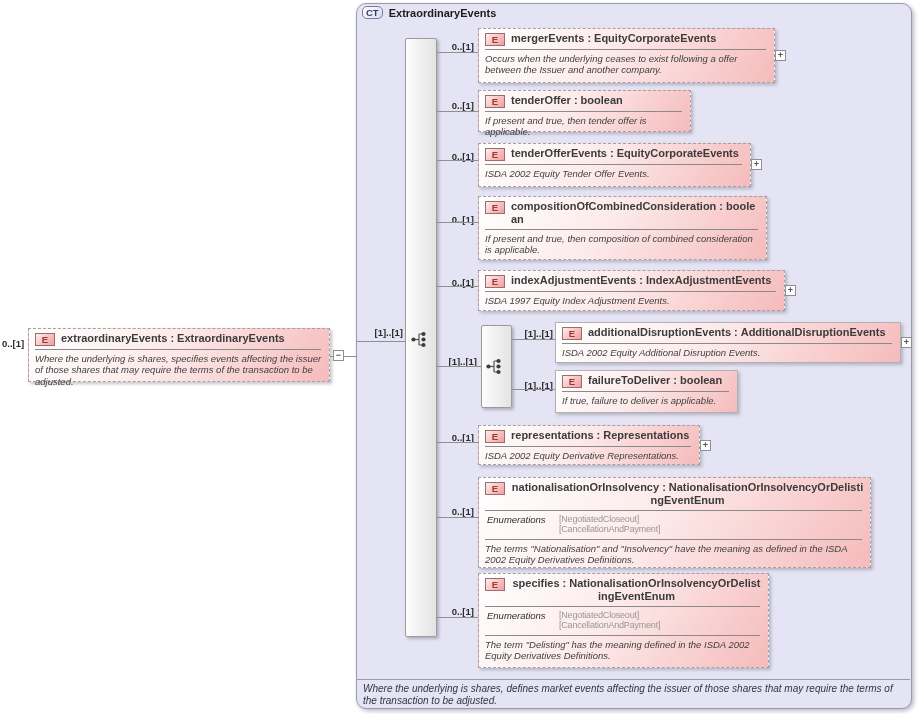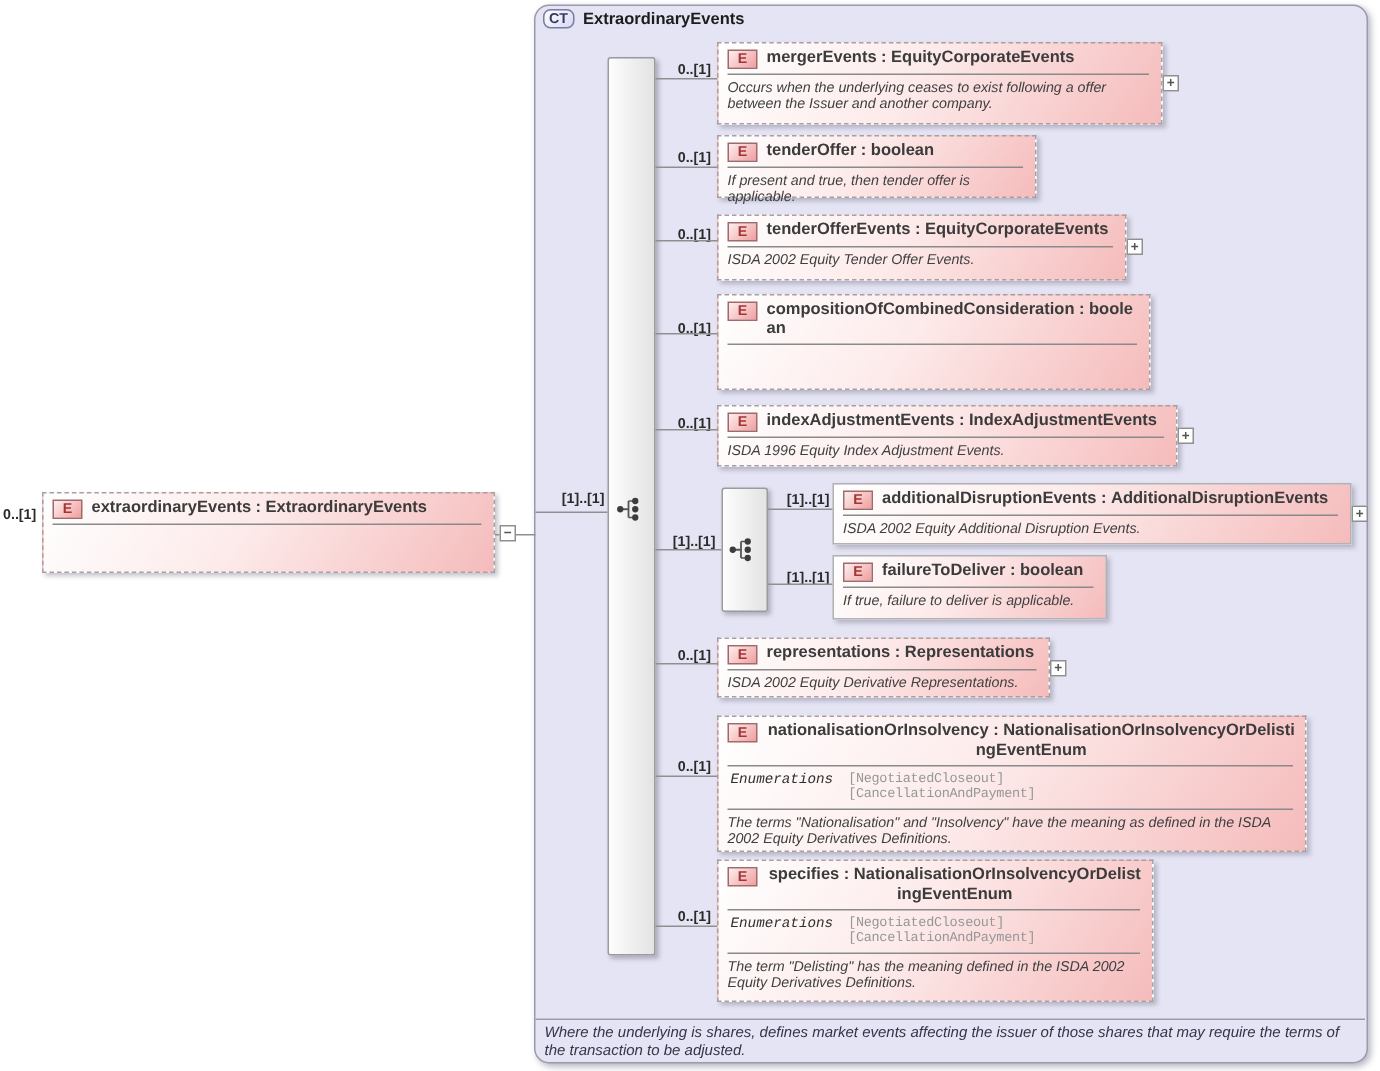--- a/index.html
+++ b/index.html
@@ -26,21 +26,21 @@
   .ehdr { display:flex; align-items:flex-start; gap:6px; }
   .ebadge { flex:0 0 auto; width:20px; height:13px; line-height:12px; text-align:center; margin-top:1px;
             font-size:9.5px; font-weight:bold; color:#a33535;
             background:linear-gradient(135deg,#fdeeee,#f09e9e); border:1px solid #a06a6a; }
   .etitle { font-size:11px; font-weight:bold; color:#3b3b3b; line-height:13px; word-break:break-all; }
   .etitle.center-wrap { text-align:center; }
   .colon { margin:0 3px; }
   .esep { border-top:1px solid #8a8a8a; margin:3px 2px 2px 0; }
   .edoc { font-size:9.5px; font-style:italic; color:#3f3f3f; line-height:1.2; padding-top:1px; }
 
-  .enumrow { display:flex; gap:10px; padding:1px 0 1px 2px;font-family:Liberation Mono, monospace; }
+  .enumrow { display:flex; gap:10px; padding:1px 0 1px 2px; }
   .enumlabel { flex:0 0 62px; font-size:9.5px; font-style:italic; color:#2e2e2e; }
   .enumvals span { display:block; font-size:9px; color:#979797; line-height:1.15; letter-spacing:-0.2px; }
 
   
   .hline { position:absolute; height:1px; background:#8f8f8f; }
   .card { position:absolute; font-size:9.5px; font-weight:bold; color:#2b2b2b;
           text-align:right; white-space:nowrap; }
   .card.leftalign { text-align:left; }
 
   
@@ -65,20 +65,21 @@
   <div class="ct-footer-sep"></div>
   <div class="ct-footer-doc">Where the underlying is shares, defines market events affecting the issuer of those shares that may require the terms of the transaction to be adjusted.</div>
 
   <div class="card leftalign" style="left:2px; top:338px; width:30px;">0..[1]</div>
   <div class="ebox" style="left:28px; top:328px; width:302px; height:54px;">
     <div class="ehdr">
       <span class="ebadge">E</span>
       <span class="etitle"><span>extraordinaryEvents</span><span class="colon">:</span><span>ExtraordinaryEvents</span></span>
     </div>
     <div class="esep"></div>
+    <div class="edoc">Where the underlying is shares, specifies events affecting the issuer of those shares that may require the terms of the transaction to be adjusted.</div>
   </div>
   <div class="hline" style="left:330px; top:356px; width:27px;"></div>
   <div class="toggle" style="left:333px; top:350px;">−</div>
 
   <div class="hline" style="left:357px; top:341px; width:48px;"></div>
   <div class="card" style="left:355px; top:327px; width:48px;">[1]..[1]</div>
   <div class="seqbar" style="left:405px; top:38px; width:32px; height:599px;"></div>
   <svg class="seqicon" style="left:410px; top:331px;" width="22" height="17" viewBox="0 0 22 17">
     <line x1="3" y1="8.5" x2="9" y2="8.5" stroke="#555" stroke-width="1.2"></line>
     <line x1="9" y1="3" x2="9" y2="14" stroke="#555" stroke-width="1.2"></line>
@@ -126,31 +127,32 @@
   <div class="toggle" style="left:751px; top:159px;">+</div>
 
   <div class="card" style="left:430px; top:214px; width:44px;">0..[1]</div>
   <div class="hline" style="left:437px; top:222px; width:41px;"></div>
   <div class="ebox" style="left:478px; top:196px; width:289px; height:64px;">
     <div class="ehdr">
       <span class="ebadge">E</span>
       <span class="etitle"><span>compositionOfCombinedConsideration</span><span class="colon">:</span><span>boolean</span></span>
     </div>
     <div class="esep"></div>
+    <div class="edoc">If present and true, then composition of combined consideration is applicable.</div>
   </div>
 
   <div class="card" style="left:430px; top:277px; width:44px;">0..[1]</div>
   <div class="hline" style="left:437px; top:286px; width:41px;"></div>
   <div class="ebox" style="left:478px; top:270px; width:307px; height:41px;">
     <div class="ehdr">
       <span class="ebadge">E</span>
       <span class="etitle"><span>indexAdjustmentEvents</span><span class="colon">:</span><span>IndexAdjustmentEvents</span></span>
     </div>
     <div class="esep"></div>
-    <div class="edoc">ISDA 1996 Equity Index Adjustment Events.</div>
+    <div class="edoc">ISDA 1997 Equity Index Adjustment Events.</div>
   </div>
   <div class="toggle" style="left:785px; top:285px;">+</div>
 
   <div class="card" style="left:429px; top:356px; width:48px;">[1]..[1]</div>
   <div class="hline" style="left:437px; top:366px; width:44px;"></div>
   <div class="seqbar" style="left:481px; top:325px; width:31px; height:83px;"></div>
   <svg class="seqicon" style="left:485px; top:358px;" width="22" height="17" viewBox="0 0 22 17">
     <line x1="3" y1="8.5" x2="9" y2="8.5" stroke="#555" stroke-width="1.2"></line>
     <line x1="9" y1="3" x2="9" y2="14" stroke="#555" stroke-width="1.2"></line>
     <line x1="9" y1="3" x2="12" y2="3" stroke="#555" stroke-width="1"></line>

